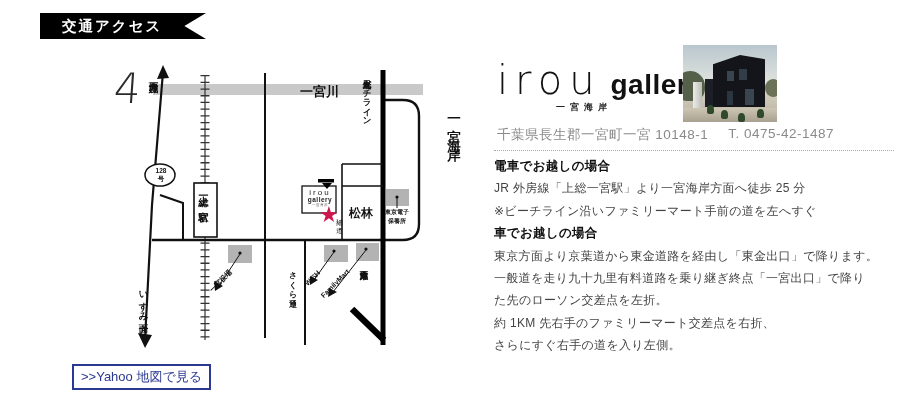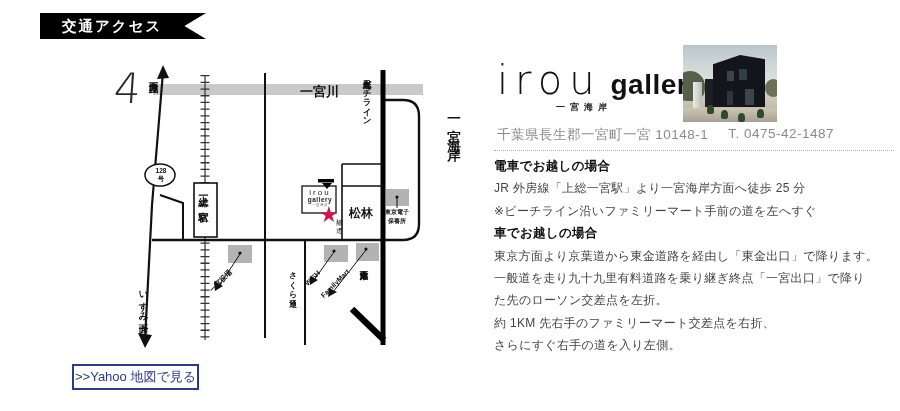--- a/index.html
+++ b/index.html
@@ -77,21 +77,21 @@
   .addr-row { left:497px; top:126px; display:flex; gap:20px; font-size:13.5px; color:#8a8a8a;
               letter-spacing:0.5px; }
   .dotline { left:494px; top:150px; width:400px; border-top:1px dotted #aaa; height:0; }
 
   .access { left:494px; top:155px; width:410px; font-size:12px; color:#444; }
   .acc-line { line-height:22.4px; letter-spacing:0.3px; }
   .acc-head { font-weight:700; color:#111; font-size:12.5px; }
 
   .yahoo-btn { left:72px; top:364px; height:26px; background:#fff;
                border:2px solid #2b3990; color:#2b3990; font-size:13px;
-               line-height:22px; padding:0 1px; cursor:pointer; display:inline-block; }
+               line-height:22px; padding:0 7px; cursor:pointer; display:inline-block; }
 </style>
 </head>
 <body>
 
 <div class="abs ribbon">
   <div class="ribbon-label">交通アクセス</div>
 </div>
 
 <svg class="abs map-svg" width="380" height="305" viewBox="0 0 380 305">
 

